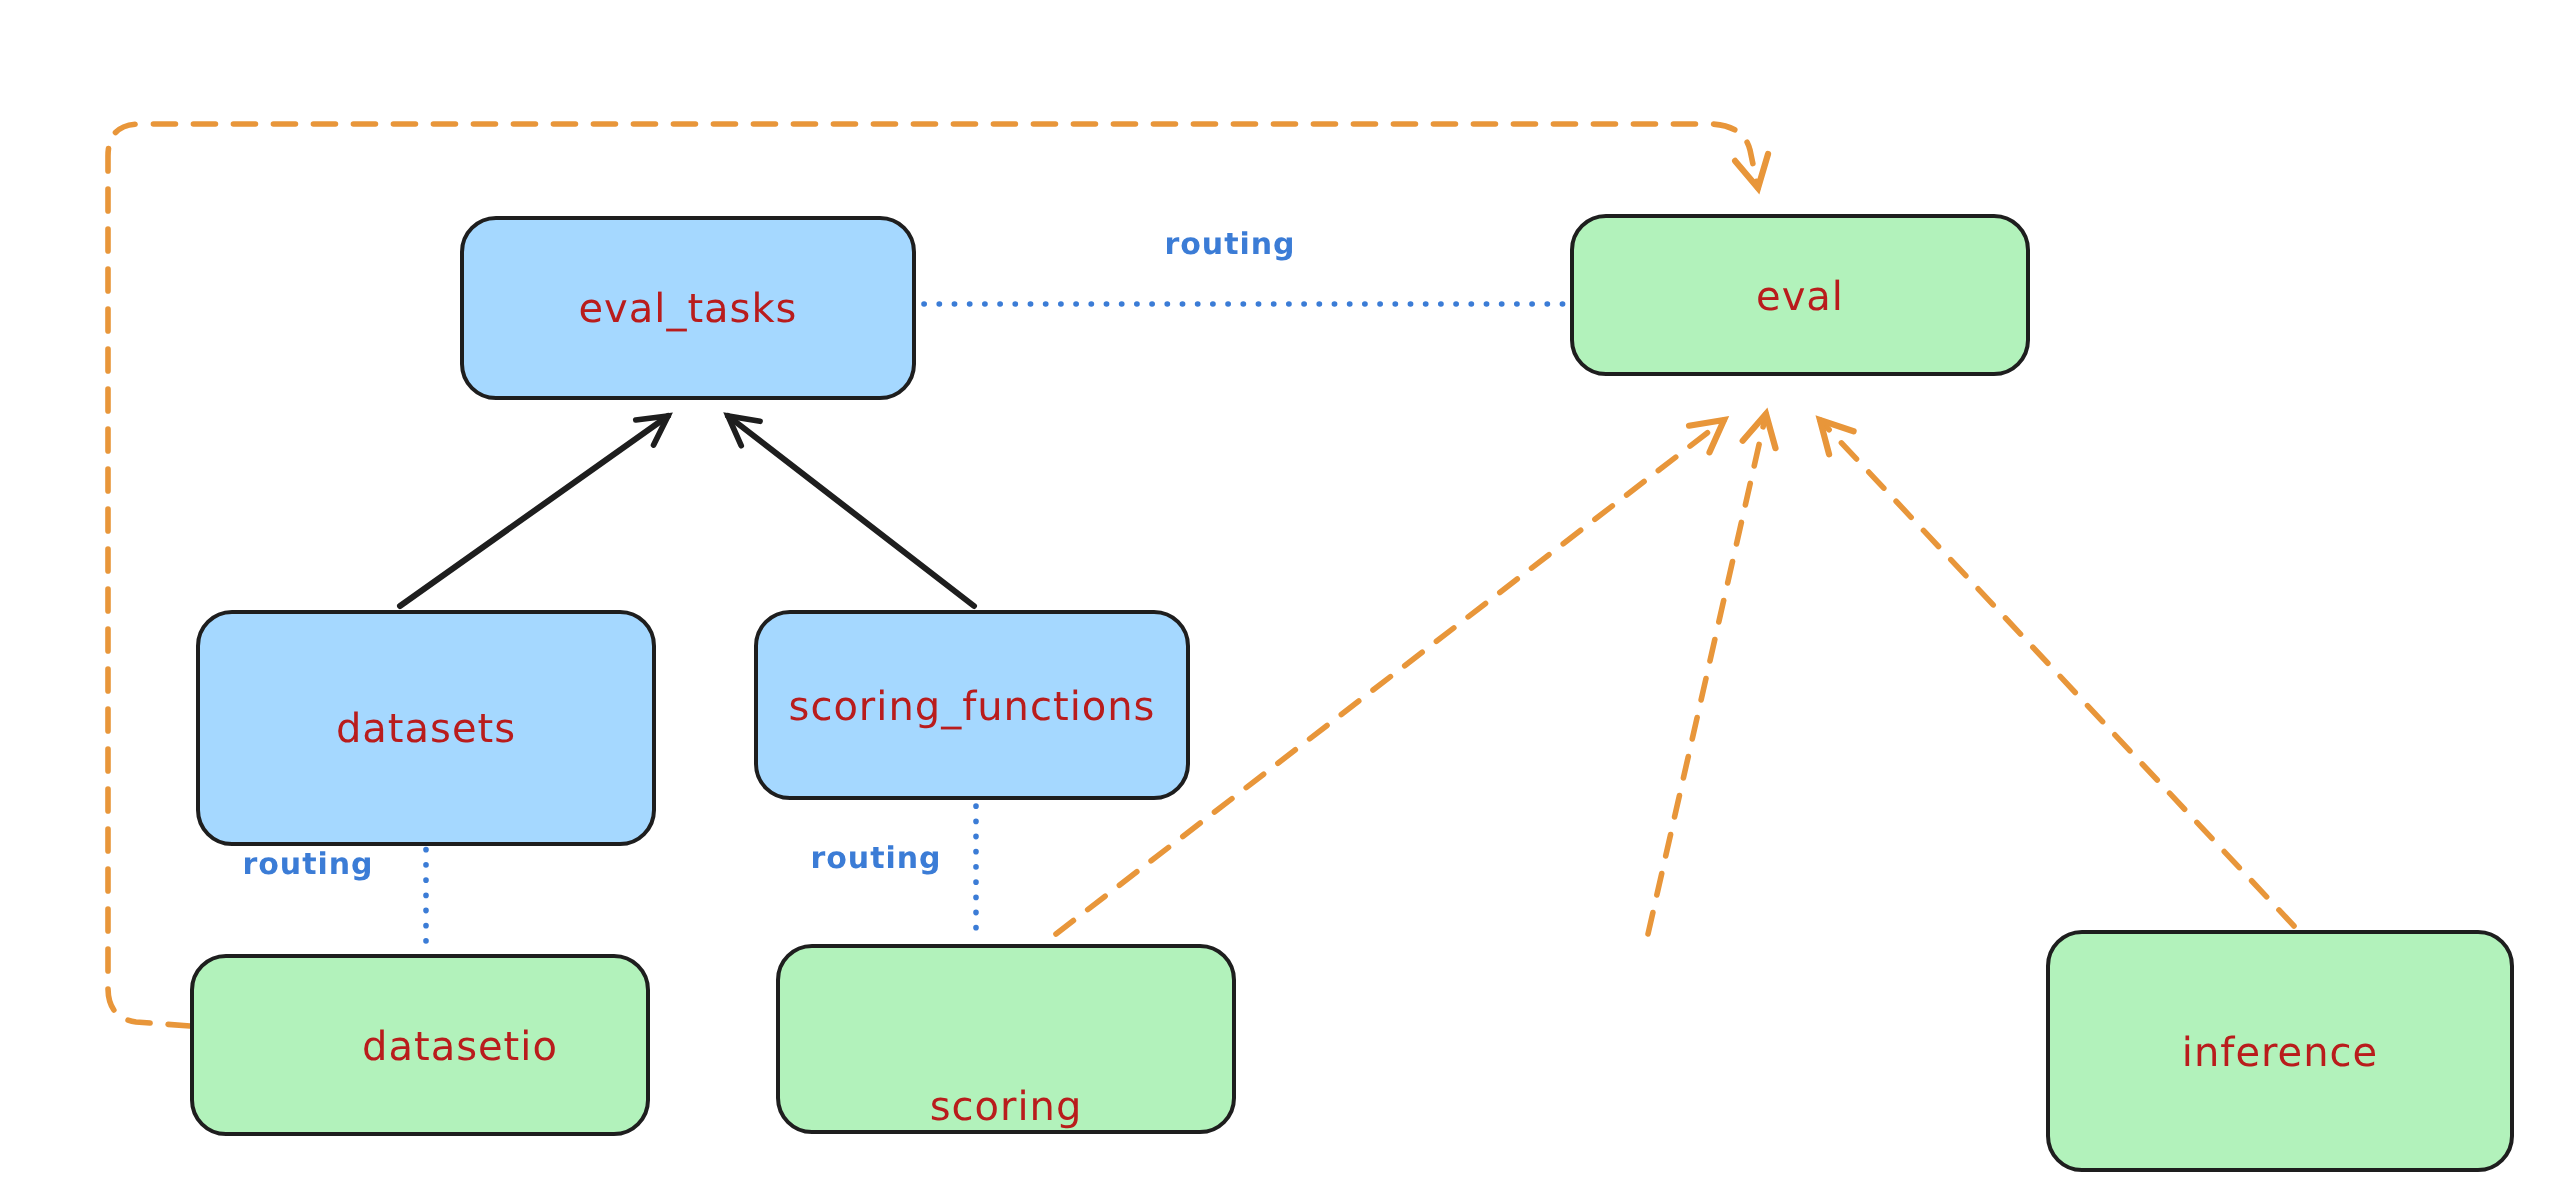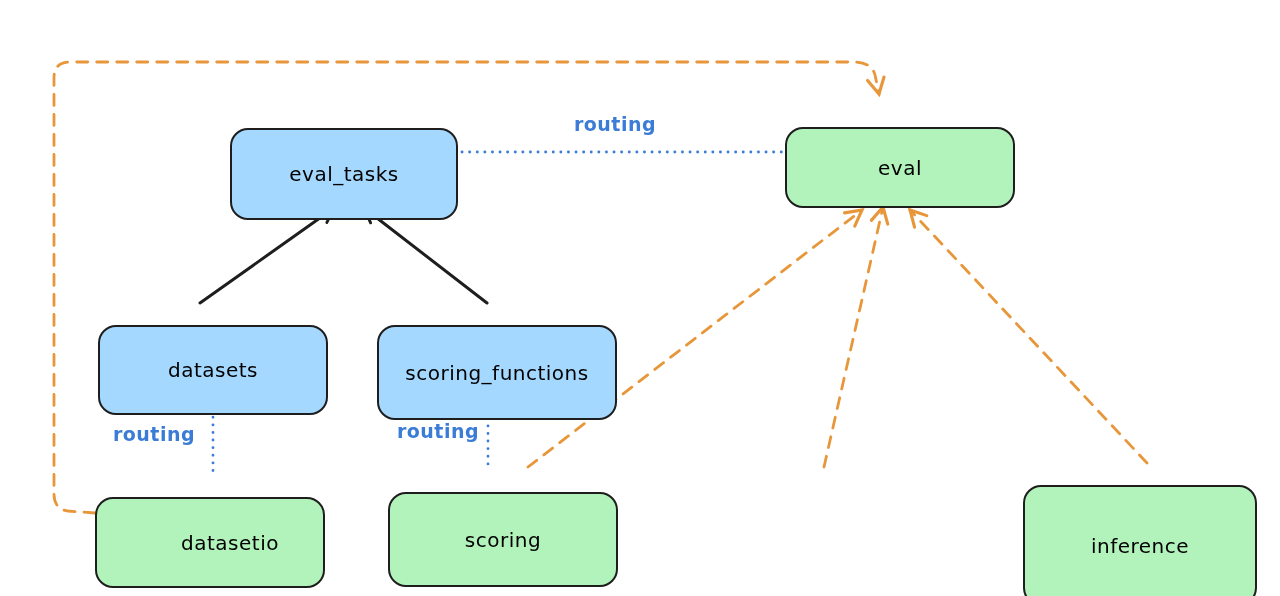--- a/index.html
+++ b/index.html
@@ -23,45 +23,44 @@
     height: 596px;
   }
   .node {
     position: absolute;
     display: flex;
     align-items: center;
     justify-content: center;
     border: 2.5px solid #1e1e1e;
     border-radius: 18px;
     font-size: 20px;
-    color: #000000;
+    color: #b91c1c;
     letter-spacing: 0.5px;
     box-sizing: border-box;
     background: #ffffff;
-    margin-top: 20px;
   }
   .node.blue  { background: #a5d8ff; }
   .node.green { background: #b2f2bb; }
 
   .edge-label {
     position: absolute;
-    font-size: 19px;
+    font-size: 15px;
     font-weight: bold;
     color: #3b7cd6;
     letter-spacing: 0.5px;
     text-align: center;
   }
 
   
   #n-eval-tasks        { left: 230px;  top: 108px; width: 228px; height: 92px; }
   #n-eval              { left: 785px;  top: 107px; width: 230px; height: 81px; }
-  #n-datasets          { left: 98px;   top: 305px; width: 230px; height: 90px; }
-  #n-scoring-functions { left: 377px;  top: 305px; width: 240px; height: 95px; }
+  #n-datasets          { left: 98px;   top: 305px; width: 230px; height: 118px; }
+  #n-scoring-functions { left: 377px;  top: 305px; width: 218px; height: 95px; }
   #n-datasetio         { left: 95px;   top: 477px; width: 230px; height: 91px; padding-left: 40px; }
-  #n-scoring           { left: 388px;  top: 472px; width: 230px; height: 95px; }
+  #n-scoring           { left: 388px;  top: 472px; width: 230px; height: 95px; align-items: flex-end; }
   #n-agents            { left: 710px;  top: 470px; width: 235px; height: 95px; }
   #n-inference         { left: 1023px; top: 465px; width: 234px; height: 121px; }
 
   
   #l-routing-top    { left: 570px; top: 113px; width: 90px; }
   #l-routing-left   { left: 112px; top: 423px; width: 84px; }
   #l-routing-middle { left: 396px; top: 420px; width: 84px; }
 </style>
 </head>
 <body>

